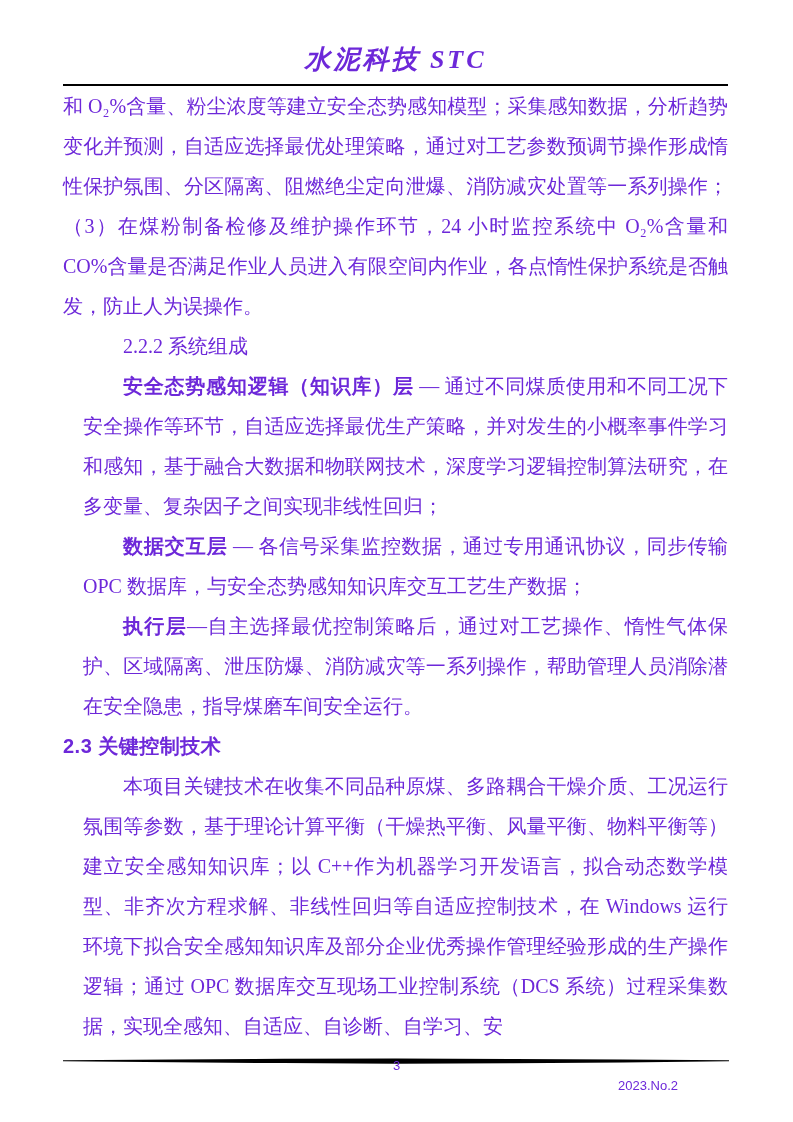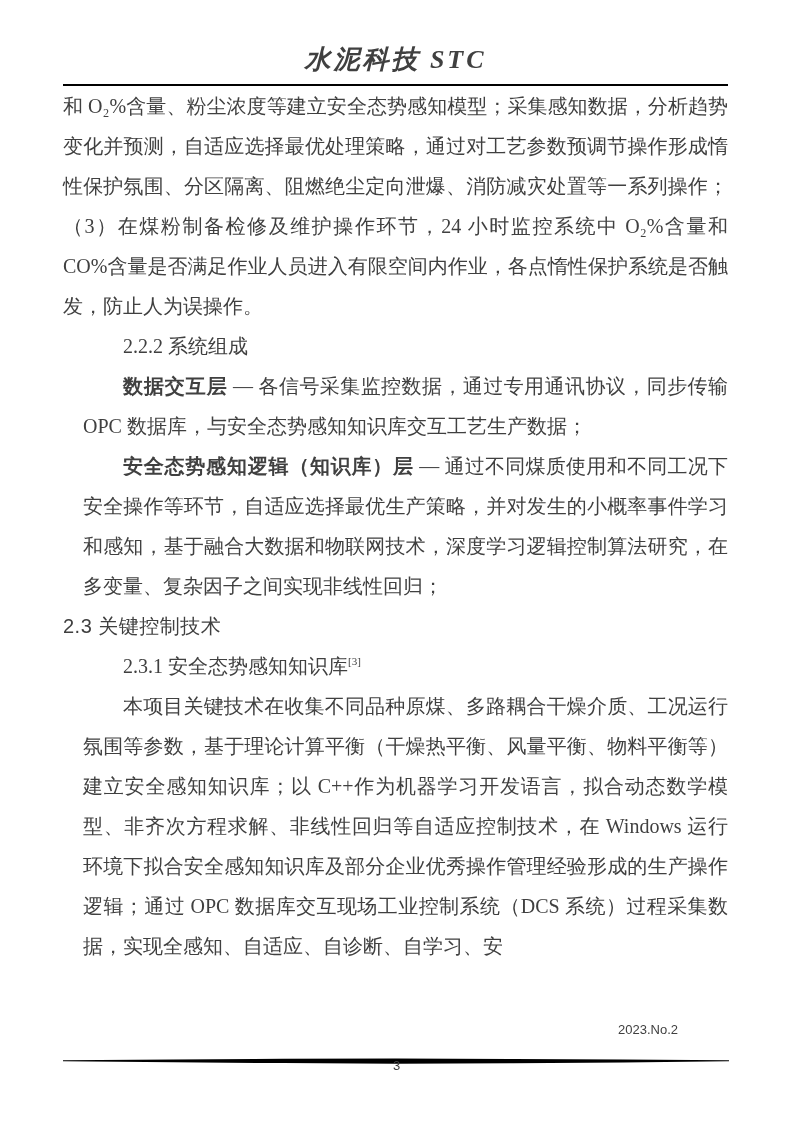--- a/index.html
+++ b/index.html
@@ -5,21 +5,21 @@
   html, body {
     margin: 0;
     padding: 0;
     background: #ffffff;
   }
   .page {
     position: relative;
     width: 793px;
     height: 1122px;
     background: #ffffff;
-    color: #404040;
+    color: #6d28d9;
     font-family: "Liberation Serif", "DejaVu Serif", serif;
     overflow: hidden;
   }
   
   .header {
     position: absolute;
     top: 42px;
     left: 63px;
     width: 665px;
     text-align: center;
@@ -55,21 +55,21 @@
   .indent {
     text-indent: 2em;
     margin-left: 20px;
   }
   .lead {
     font-weight: bold;
     font-family: "Liberation Sans", "DejaVu Sans", sans-serif;
     letter-spacing: 0.5px;
   }
   .heading1 {
-    font-weight: normal;
+    font-weight: bold;
     font-family: "Liberation Sans", "DejaVu Sans", sans-serif;
     letter-spacing: 0.5px;
   }
   sup.ref {
     font-size: 11px;
     line-height: 0;
     vertical-align: super;
   }
   
   .footer-rule {
@@ -84,21 +84,21 @@
     top: 1058px;
     left: 0;
     width: 793px;
     text-align: center;
     font-family: "Liberation Sans", "DejaVu Sans", sans-serif;
     font-size: 13px;
     line-height: 16px;
   }
   .footer-issue {
     position: absolute;
-    top: 1022px;
+    top: 1078px;
     right: 115px;
     font-family: "Liberation Sans", "DejaVu Sans", sans-serif;
     font-size: 13px;
     line-height: 16px;
   }
 </style>
 </head>
 <body>
 
 <div class="page">
@@ -108,28 +108,28 @@
   </div>
   <div class="header-rule"></div>
 
   <div class="body-text">
 
     <p class="para">和 O₂%含量、粉尘浓度等建立安全态势感知模型；采集感知数据，分析趋势变化并预测，自适应选择最优处理策略，通过对工艺参数预调节操作形成惰性保护氛围、分区隔离、阻燃绝尘定向泄爆、消防减灾处置等一系列操作；（3）在煤粉制备检修及维护操作环节，24 小时监控系统中 O₂%含量和 CO%含量是否满足作业人员进入有限空间内作业，各点惰性保护系统是否触发，防止人为误操作。</p>
 
     <p class="para indent">2.2.2 系统组成</p>
 
 
+    <p class="para indent"><b class="lead">安全态势感知逻辑（知识库）层</b><span> — 通过不同煤质使用和不同工况下安全操作等环节，自适应选择最优生产策略，并对发生的小概率事件学习和感知，基于融合大数据和物联网技术，深度学习逻辑控制算法研究，在多变量、复杂因子之间实现非线性回归；</span></p>
+
     <p class="para indent"><b class="lead">数据交互层</b><span> — 各信号采集监控数据，通过专用通讯协议，同步传输 OPC 数据库，与安全态势感知知识库交互工艺生产数据；</span></p>
 
-    <p class="para indent"><b class="lead">安全态势感知逻辑（知识库）层</b><span> — 通过不同煤质使用和不同工况下安全操作等环节，自适应选择最优生产策略，并对发生的小概率事件学习和感知，基于融合大数据和物联网技术，深度学习逻辑控制算法研究，在多变量、复杂因子之间实现非线性回归；</span></p>
-
+    <p class="para indent"><b class="lead">执行层</b><span>—自主选择最优控制策略后，通过对工艺操作、惰性气体保护、区域隔离、泄压防爆、消防减灾等一系列操作，帮助管理人员消除潜在安全隐患，指导煤磨车间安全运行。</span></p>
 
     <p class="para heading1">2.3 关键控制技术</p>
 
-    <p class="para indent"><span>2.3.1 安全态势感知知识库</span><sup class="ref">[3]</sup></p>
 
     <p class="para indent">本项目关键技术在收集不同品种原煤、多路耦合干燥介质、工况运行氛围等参数，基于理论计算平衡（干燥热平衡、风量平衡、物料平衡等）建立安全感知知识库；以 C++作为机器学习开发语言，拟合动态数学模型、非齐次方程求解、非线性回归等自适应控制技术，在 Windows 运行环境下拟合安全感知知识库及部分企业优秀操作管理经验形成的生产操作逻辑；通过 OPC 数据库交互现场工业控制系统（DCS 系统）过程采集数据，实现全感知、自适应、自诊断、自学习、安</p>
 
   </div>
 
   <div class="footer-rule">
     <svg width="666" height="6" viewBox="0 0 666 6" xmlns="http://www.w3.org/2000/svg">
       <polygon fill="#000000" points="0,2.2 110,1.4 220,0.8 333,0.4 450,0.9 560,1.4 666,2.2 666,3.2 560,4.4 450,5.2 333,5.7 220,5.1 110,4.3 0,3.2"></polygon>
     </svg>
   </div>

